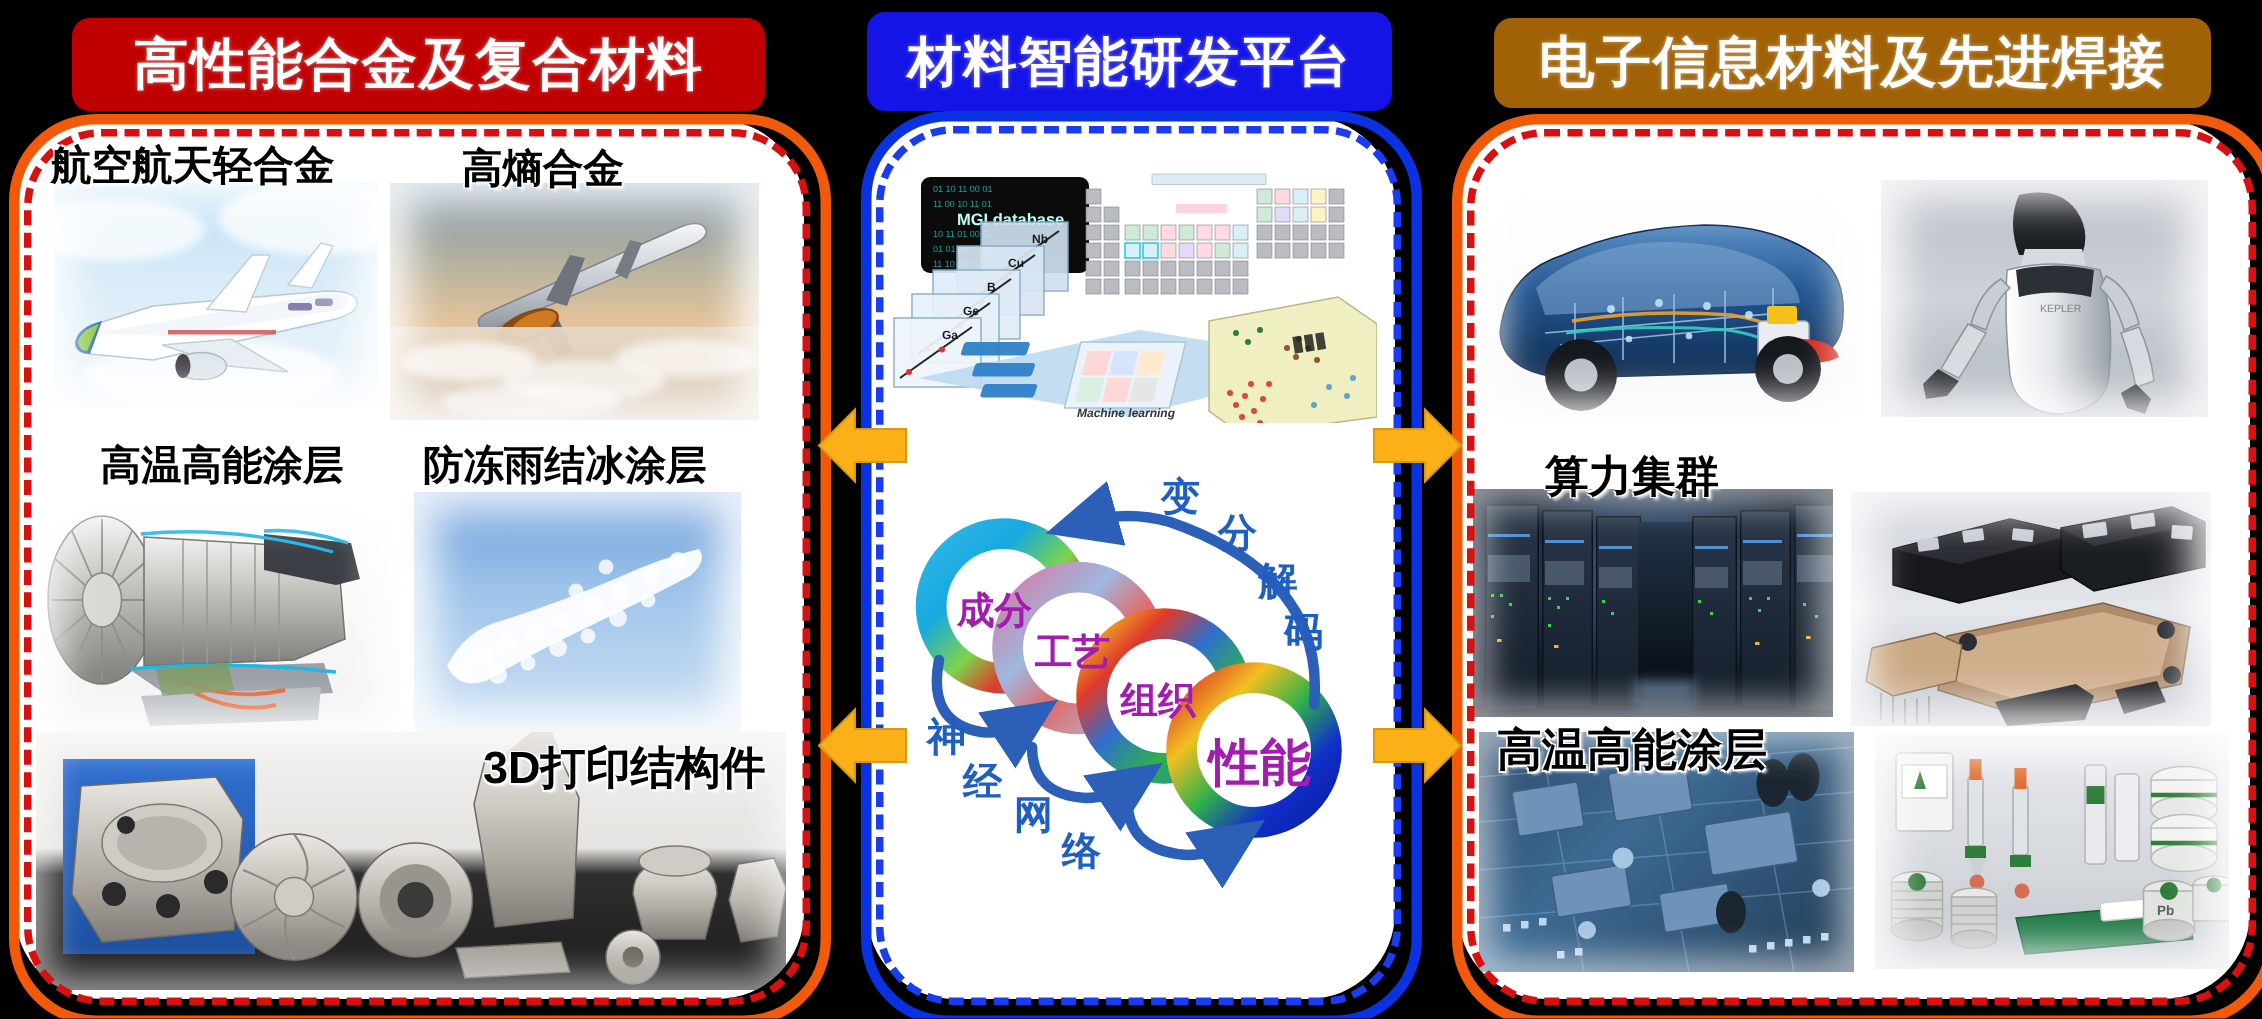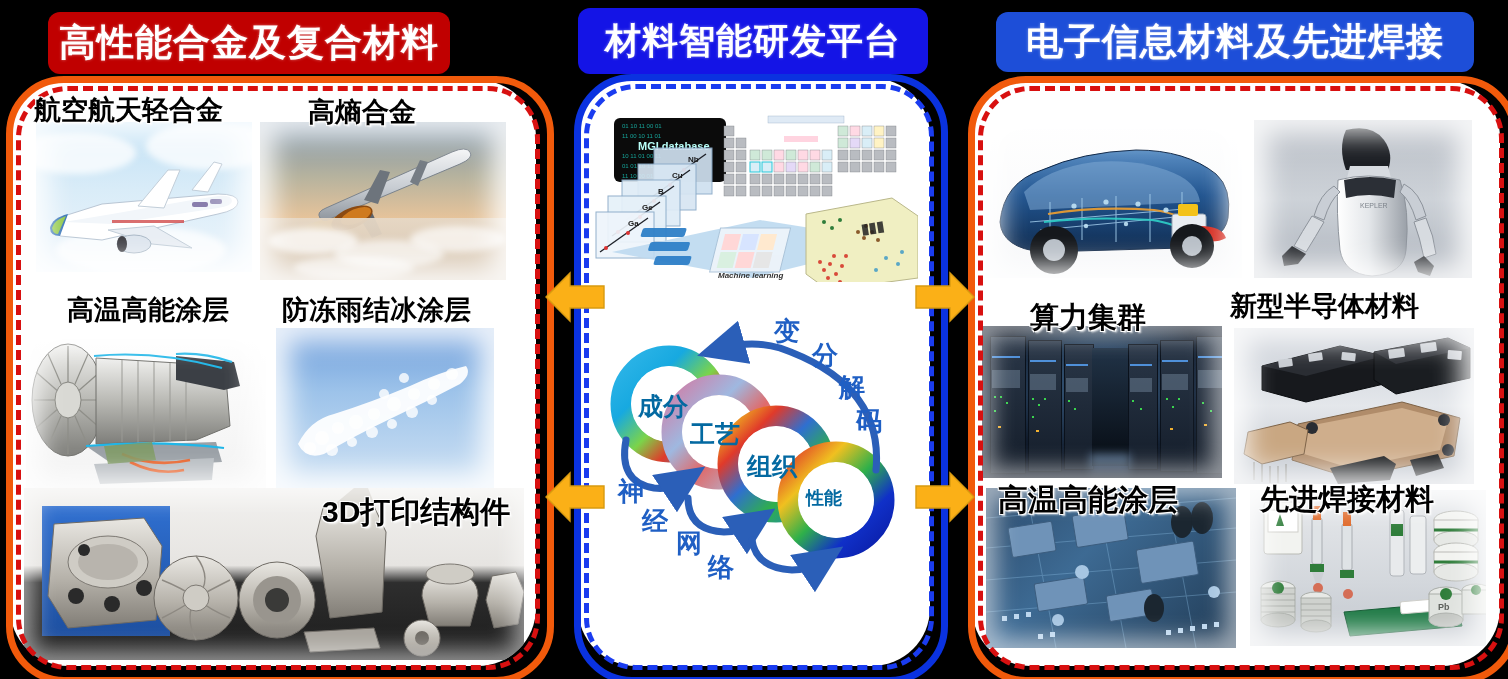--- a/index.html
+++ b/index.html
@@ -6,23 +6,23 @@
   html,body{margin:0;padding:0;background:#000;}
   body{width:1508px;height:679px;position:relative;overflow:hidden;
        font-family:"Liberation Sans","DejaVu Sans",sans-serif;}
 
   .stage{position:absolute;left:0;top:0;width:1508px;height:679px;background:#000;}
 
   
   .pill{position:absolute;display:flex;align-items:center;justify-content:center;
         border-radius:12px;color:#fff;font-weight:700;letter-spacing:1px;
         text-shadow:0 0 3px rgba(255,255,255,.45);white-space:nowrap;}
-  .pill-left{left:48px;top:12px;width:402px;height:62px;background:#C00000;font-size:37px;}
+  .pill-left{left:48px;top:12px;width:462px;height:62px;background:#C00000;font-size:37px;}
   .pill-mid{left:578px;top:8px;width:350px;height:66px;background:#1414E6;font-size:36px;}
-  .pill-right{left:996px;top:12px;width:478px;height:60px;background:#1d4ed8;font-size:37px;}
+  .pill-right{left:996px;top:12px;width:478px;height:60px;background:#a16207;font-size:37px;}
 
   
   .panel{position:absolute;border-radius:58px;background:#fff;overflow:hidden;}
   .panel-outer{position:absolute;border-radius:58px;pointer-events:none;}
   .panel-inner-dash{position:absolute;border-radius:52px;pointer-events:none;}
 
   .p-left  {left:10px;  top:80px; width:526px; height:586px;}
   .p-mid   {left:578px; top:78px; width:352px; height:588px;}
   .p-right {left:972px; top:80px; width:528px; height:586px;}
 
@@ -56,21 +56,21 @@
   .solderbg{background:linear-gradient(#e7e9ec 0%,#d3d7dc 60%,#c2c7ce 100%);}
 
   .vign{position:absolute;inset:0;box-shadow:inset 0 0 26px 14px rgba(255,255,255,.85);}
   .vign-d{position:absolute;inset:0;box-shadow:inset 0 0 22px 10px rgba(255,255,255,.55);}
 
   
   .mgi{position:absolute;background:#ffffff;}
 
   
   .ringwrap{position:absolute;left:0;top:0;}
-  .ringlabel{position:absolute;font-weight:700;color:#0369a1;white-space:nowrap;z-index:9;}
+  .ringlabel{position:absolute;font-weight:700;color:#a21caf;white-space:nowrap;z-index:9;}
   .arcchar{position:absolute;color:#1F5FC4;font-weight:700;white-space:nowrap;z-index:9;}
 
   
   .cloud{position:absolute;border-radius:50%;background:rgba(255,255,255,.75);filter:blur(3px);}
   .rack{position:absolute;background:linear-gradient(#2a3748,#141d2a);border:1px solid #0a111b;}
 </style>
 </head>
 <body>
 
 <div class="stage">
@@ -480,21 +480,21 @@
           <path d="M292,178 Q300,92 196,56 Q168,48 140,56"></path>
           <path d="M42,148 Q34,190 70,196 Q86,198 98,190"></path>
           <path d="M104,206 Q104,238 140,240 Q156,240 168,232"></path>
           <path d="M168,248 Q172,276 208,278 Q224,278 236,270"></path>
         </g>
       </svg>
 
       <div class="ringlabel" style="left:54px;top:98px;font-size:25px;">成分</div>
       <div class="ringlabel" style="left:106px;top:126px;font-size:25px;">工艺</div>
       <div class="ringlabel" style="left:163px;top:158px;font-size:25px;">组织</div>
-      <div class="ringlabel" style="left:222px;top:194px;font-size:18px;">性能</div>
+      <div class="ringlabel" style="left:222px;top:194px;font-size:34px;">性能</div>
 
       <div class="arcchar" style="left:190px;top:22px;font-size:26px;">变</div>
       <div class="arcchar" style="left:228px;top:46px;font-size:26px;">分</div>
       <div class="arcchar" style="left:255px;top:78px;font-size:26px;">解</div>
       <div class="arcchar" style="left:272px;top:112px;font-size:26px;">码</div>
 
       <div class="arcchar" style="left:34px;top:182px;font-size:26px;">神</div>
       <div class="arcchar" style="left:58px;top:212px;font-size:26px;">经</div>
       <div class="arcchar" style="left:92px;top:234px;font-size:26px;">网</div>
       <div class="arcchar" style="left:124px;top:258px;font-size:26px;">络</div>
@@ -665,21 +665,20 @@
             <path d="M28,136 L28,154"></path>
             <path d="M36,138 L36,155"></path>
           <path d="M44,138 L44,155"></path>
             <path d="M52,136 L52,154"></path>
         </g>
         <path d="M96,140 L150,128 L162,136 L156,152 L104,156Z" fill="#15171a"></path>
         <path d="M176,132 L204,126 L210,140 L182,148Z" fill="#15171a"></path>
       </svg>
       <div class="vign"></div>
     </div>
-    <div class="cap" style="left:258px;top:208px;font-size:27px;">新型半导体材料</div>
 
     <div class="tile pcbbg" style="left:14px;top:408px;width:250px;height:160px;">
       <svg width="250" height="160" style="position:absolute;left:0;top:0;">
         <g stroke="#8fc2e8" stroke-width="1" opacity=".35" fill="none">
           <path d="M0,30 L250,10"></path>
             <path d="M0,60 L250,40"></path>
             <path d="M0,92 L250,72"></path>
           <path d="M0,124 L250,104"></path>
             <path d="M40,0 L70,160"></path>
             <path d="M110,0 L140,160"></path>
@@ -782,21 +781,20 @@
           <text x="188" y="120" font-size="9" font-weight="bold" fill="#5a5d59" font-family="Liberation Sans, sans-serif">Pb</text>
         </g>
         <g>
           <ellipse cx="226" cy="100" rx="14" ry="6" fill="#e7e9e6" stroke="#a9ada8"></ellipse>
           <rect x="212" y="100" width="28" height="24" fill="#dfe2de" stroke="#a9ada8"></rect>
           <circle cx="226" cy="100" r="5" fill="#2f7d3a"></circle>
         </g>
       </svg>
       <div class="vign"></div>
     </div>
-    <div class="cap" style="left:288px;top:400px;font-size:29px;">先进焊接材料</div>
   </div>
 
   <div class="panel-outer o-right"></div>
   <div class="panel-inner-dash d-right"></div>
 
   <div class="arrow-wrap" style="left:544px;top:268px;">
     <svg class="arrow-svg" width="64" height="58">
       <path d="M2,29 L26,5 L26,18 L60,18 L60,40 L26,40 L26,53 Z" fill="#FBB017" stroke="#d89a10" stroke-width="1.4"></path>
     </svg>
   </div>

